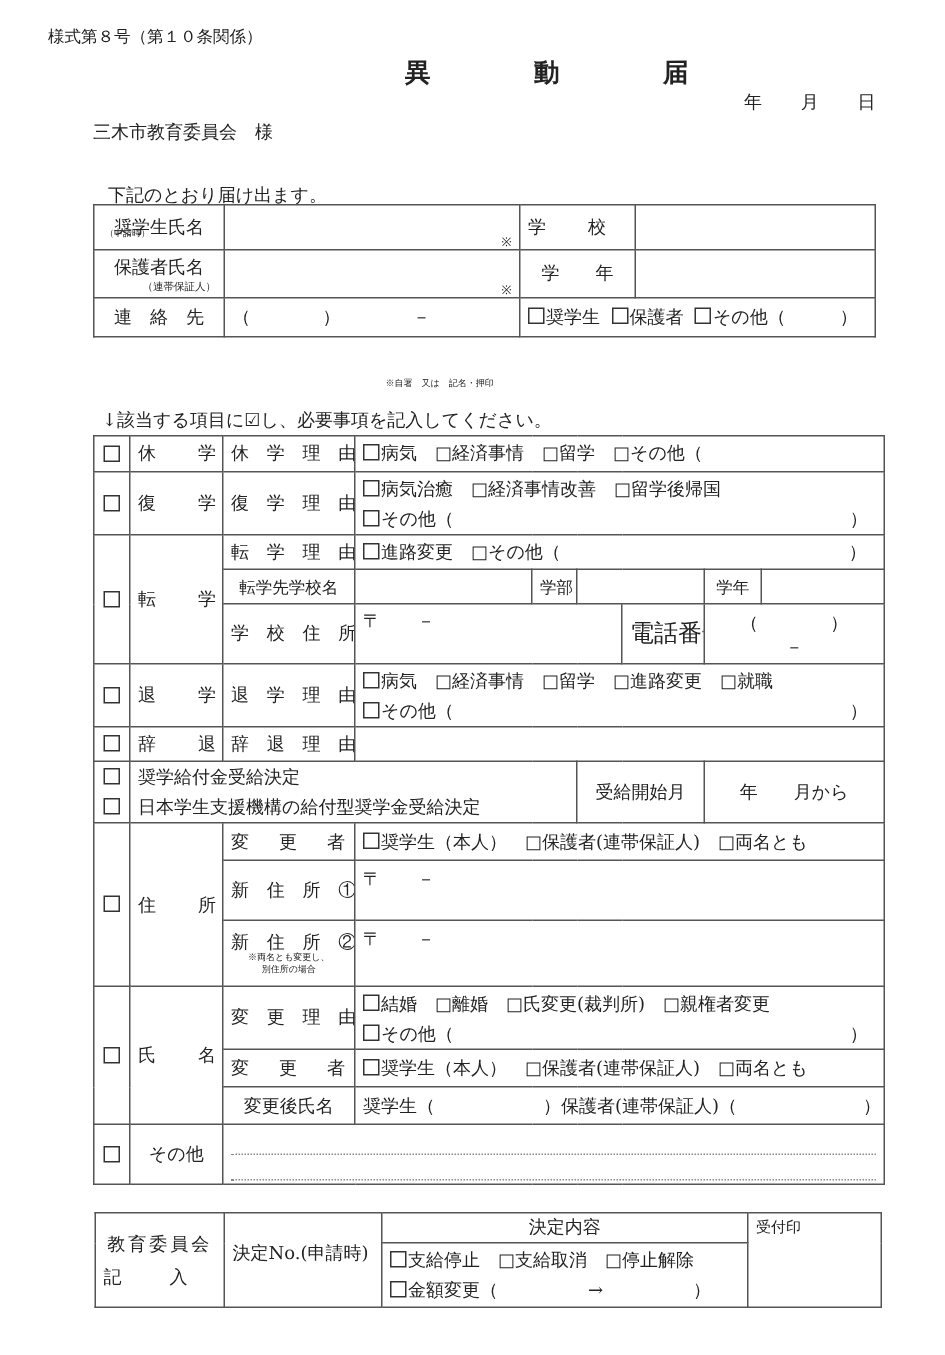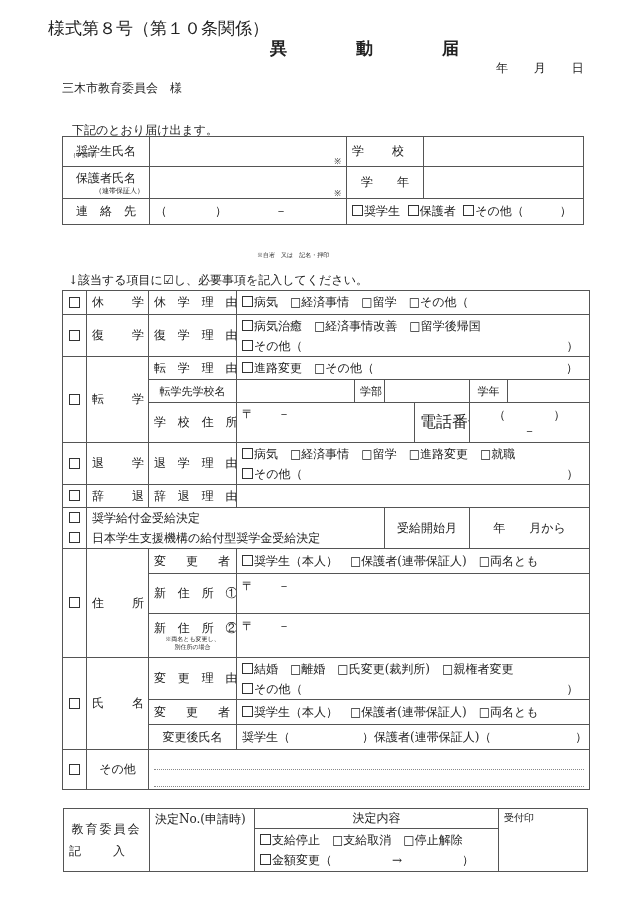--- a/index.html
+++ b/index.html
@@ -1,19 +1,19 @@
 <!DOCTYPE html>
 <html><head>
 <meta charset="utf-8">
 <style>
   html, body { margin:0; padding:0; background:#ffffff; }
   body { width:630px; height:903px; position:relative; overflow:hidden;
          font-family:"DejaVu Serif","Liberation Serif",serif; color:#222; }
   .abs { position:absolute; white-space:nowrap; }
-  .form-no { left:48px; top:17px; font-size:17px; }
+  .form-no { left:32px; top:17px; font-size:11px; }
   .title { left:270px; top:37px; font-size:17px; font-weight:bold; letter-spacing:26px; }
   .date-top { left:496px; top:60px; font-size:12px; word-spacing:22px; }
   .addressee { left:62px; top:80px; font-size:12px; }
   .intro { left:72px; top:122px; font-size:12px; }
   .apply-note { left:70px; top:151px; font-size:6px; }
   .sig-note { left:257px; top:251px; font-size:6px; }
   .instruction { left:68px; top:272px; font-size:12px; }
 
   table { border-collapse:collapse; position:absolute; table-layout:fixed; }
   td { border:1px solid #555; font-size:12px; padding:0 5px; vertical-align:middle; overflow:hidden; white-space:nowrap; }
@@ -184,21 +184,21 @@
 <table style="left:63px; top:808px; width:524px;">
   <colgroup>
       <col style="width:86px">
       <col style="width:105px">
       <col style="width:244px">
       <col style="width:89px">
     </colgroup>
   <tbody>
       <tr style="height:20px">
     <td class="c" rowspan="2" style="line-height:22px;letter-spacing:2px;"><span>教育委員会</span><br><span style="letter-spacing:10px;">記　入　欄</span></td>
-    <td rowspan="2" style="vertical-align:top;padding-top:2px;"><span>決定No.(申請時)</span></td>
+    <td rowspan="2" style="vertical-align:top;padding-top:18px;"><span>決定No.(申請時)</span></td>
     <td class="c">決定内容</td>
     <td rowspan="2" style="vertical-align:top;padding-top:2px;font-size:10px;"><span>受付印</span></td>
   </tr>
   <tr style="height:43px">
     <td style="line-height:20px;"><span class="chk"></span><span>支給停止　□支給取消　□停止解除</span><br><span class="chk"></span><span>金額変更（　　　　　→　　　　　）</span></td>
   </tr>
 </tbody>
   </table>
 
 </body></html>

